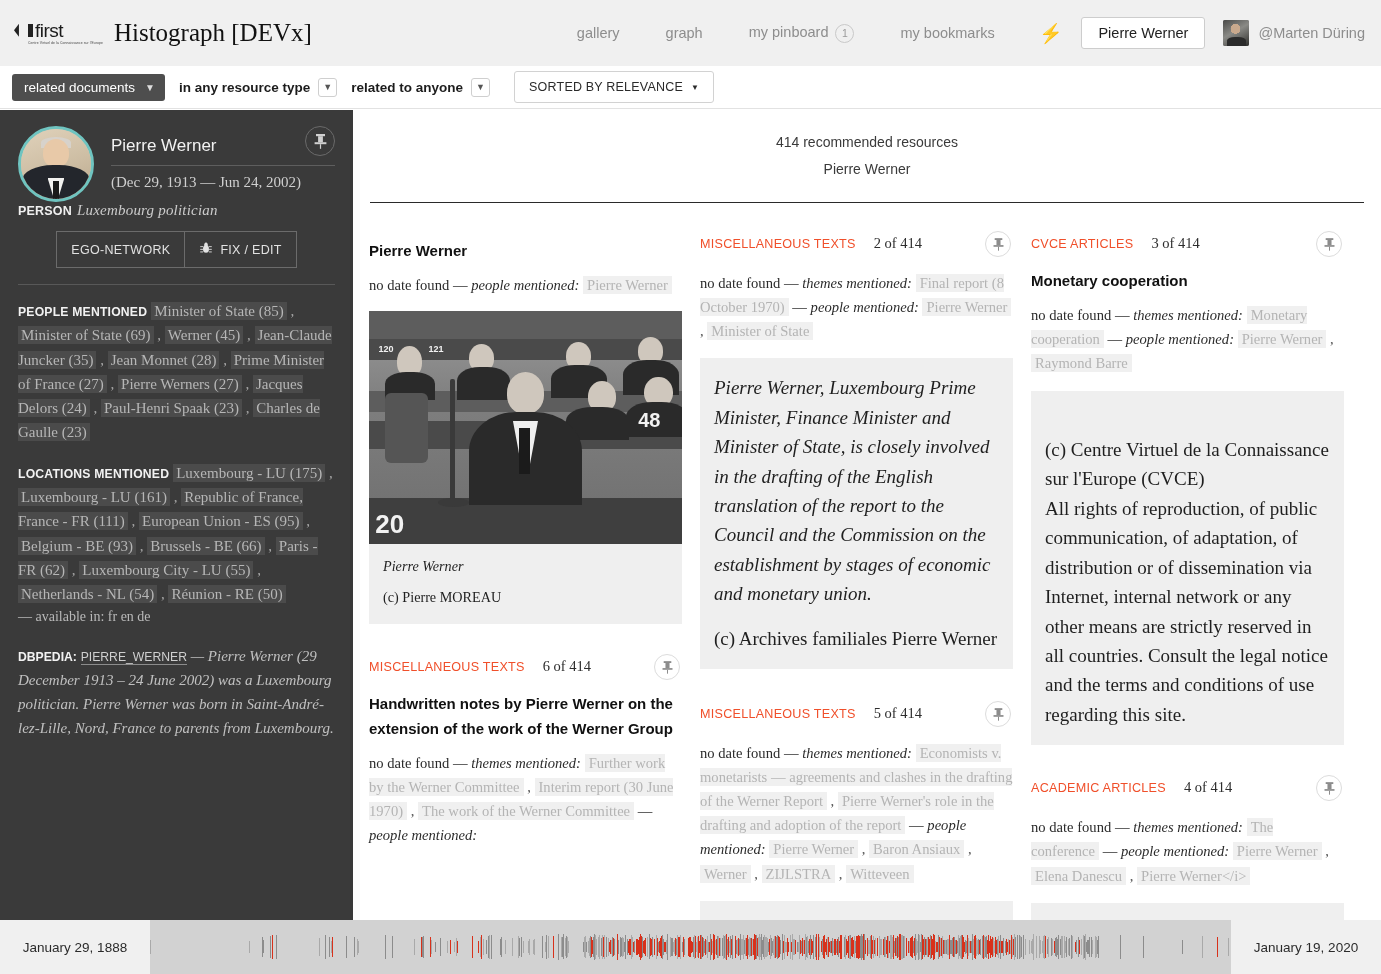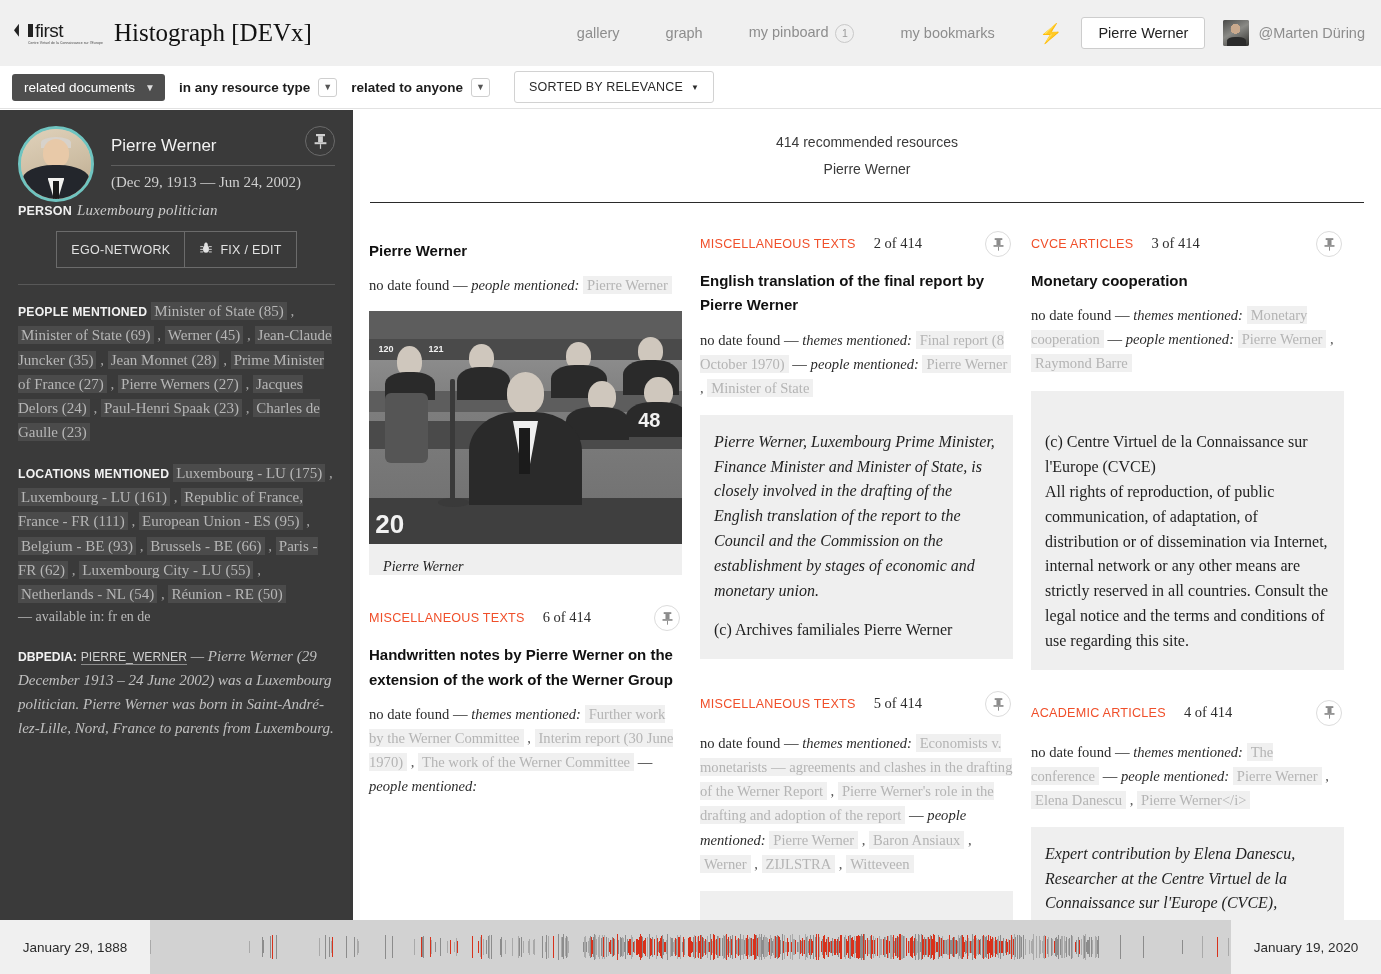--- a/index.html
+++ b/index.html
@@ -200,21 +200,21 @@
   .card-title em { font-style: italic; }
   .meta {
     font-family: "Liberation Serif", serif; font-size: 14.6px; line-height: 1.65;
     color: #2b2b2b; margin-top: 10px;
   }
   .meta i { font-style: italic; }
   .chip { background: #f0f0f0; color: #b4b4b4; padding: 1px 4px; }
   .chip-sep { color: #555; }
   .excerpt {
     background: #efefef; padding: 15px 14px 16px 14px; margin-top: 15px;
-    font-family: "Liberation Serif", serif; font-size: 16px; line-height: 1.55;
+    font-family: "Liberation Serif", serif; font-size: 19px; line-height: 1.55;
     color: #1f1f1f;
   }
   .excerpt .it { font-style: italic; }
   .excerpt .credit { margin-top: 15px; display: block; }
   .thumb-wrap { margin-top: 14px; background: #efefef; }
   .thumb {
     width: 313px; height: 233px; display: block; position: relative; overflow: hidden;
     background: #8d8d8d;
   }
   .thumb-cap {
@@ -413,20 +413,21 @@
             <div class="ph" style="left:48%;top:50%;width:3.5%;height:20%;background:#1b1b1b;"></div>
             <div class="ph" style="left:26%;top:29%;width:1.6%;height:54%;background:#3a3a3a;border-radius:2px;"></div>
             <div class="ph" style="left:22%;top:80%;width:10%;height:4%;background:#3a3a3a;border-radius:50%;"></div>
             <div class="ph" style="left:5%;top:35%;width:14%;height:30%;background:#555;border-radius:6px;"></div>
             <div class="ph num" style="left:2%;top:85%;font-size:26px;">20</div>
             <div class="ph num" style="left:86%;top:42%;font-size:20px;">48</div>
             <div class="ph num" style="left:3%;top:14%;font-size:9px;">120</div>
             <div class="ph num" style="left:19%;top:14%;font-size:9px;">121</div>
           </div>
           <div class="thumb-cap">Pierre Werner</div>
+          <div class="thumb-credit">(c) Pierre MOREAU</div>
         </div>
       </div>
 
       <div class="card" style="padding-top:30px;">
         <div class="card-head">
           <span class="kicker">MISCELLANEOUS TEXTS</span>
           <span class="counter">6 of 414</span>
           <span class="pin-sm">
             <svg width="11" height="13" viewBox="0 0 13 15" fill="currentColor">
                 <rect x="2" y="0" width="9" height="2.2"></rect>
@@ -454,21 +455,20 @@
           <span class="counter">2 of 414</span>
           <span class="pin-sm">
             <svg width="11" height="13" viewBox="0 0 13 15" fill="currentColor">
                 <rect x="2" y="0" width="9" height="2.2"></rect>
                 <rect x="4.1" y="2.2" width="4.8" height="6"></rect>
                 <rect x="0.6" y="8.2" width="11.8" height="2"></rect>
                 <rect x="5.9" y="10.2" width="1.2" height="4.6"></rect>
               </svg>
           </span>
         </div>
-        <div class="card-title">English translation of the final report by Pierre Werner</div>
         <div class="meta">
           <span>no date found</span>
           <span> — </span><i>themes mentioned:</i>
           <span> <span class="chip">Final report (8 October 1970)</span></span>
           <span> — </span><i>people mentioned:</i>
           <span> <span class="chip">Pierre Werner</span><span class="chip-sep"> , </span><span class="chip">Minister of State</span></span>
         </div>
         <div class="excerpt">
           <span class="it">Pierre Werner, Luxembourg Prime Minister, Finance Minister and Minister of State, is closely involved in the drafting of the English translation of the report to the Council and the Commission on the establishment by stages of economic and monetary union.</span>
           <span class="credit">(c) Archives familiales Pierre Werner</span>

